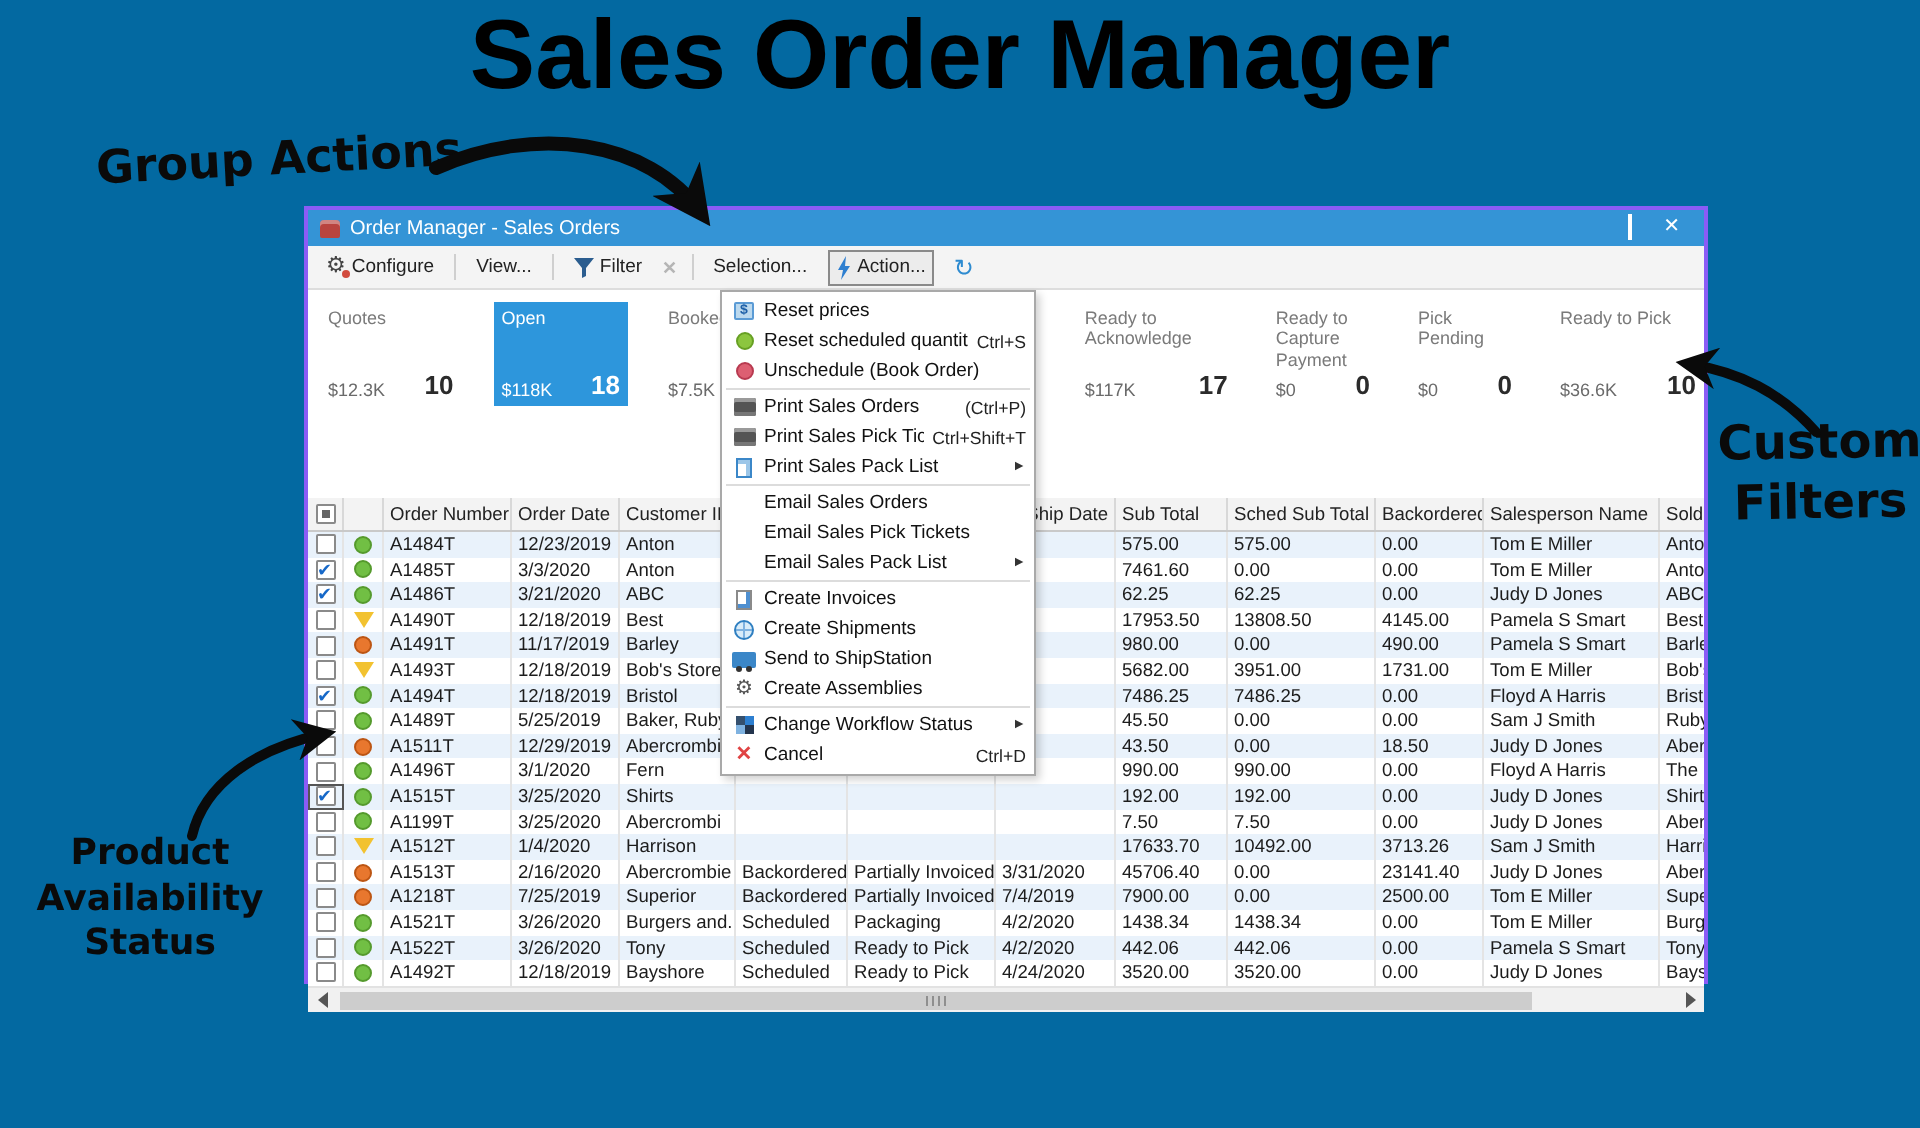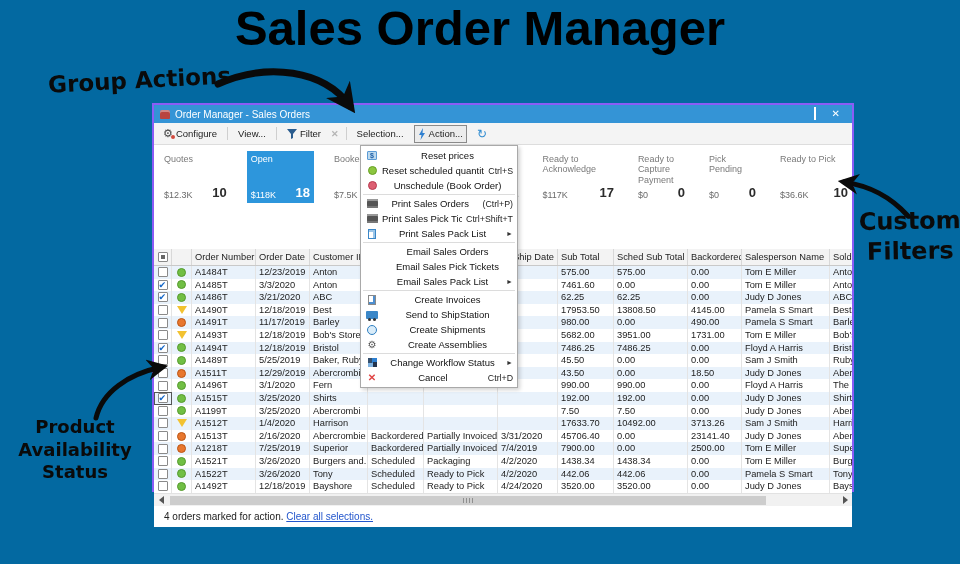--- a/index.html
+++ b/index.html
@@ -83,21 +83,21 @@
   .av-green { width:9px; height:9px; border-radius:50%; background:#71bf44; border:1px solid #559a2d; }
   .av-orange { width:9px; height:9px; border-radius:50%; background:#e8772e; border:1px solid #bc5513; }
   .av-yellow { width:0; height:0; border-left:5px solid transparent; border-right:5px solid transparent;
     border-top:8px solid #f2c230; }
 
   
   .menu { position:absolute; left:206px; top:40px; width:158px; background:#fff;
     border:1px solid #a9a9a9; box-shadow:2px 2px 4px rgba(0,0,0,.18); z-index:40; padding:2px 0; }
   .menu-item { display:flex; align-items:center; height:15px; padding:0 4px 0 4px; font-size:9.5px; color:#111; }
   .mi-icon { width:14px; display:flex; justify-content:center; align-items:center; margin-right:3px; flex:0 0 auto; }
-  .mi-label { flex:1; white-space:nowrap; overflow:hidden;text-align:center; }
+  .mi-label { flex:1; white-space:nowrap; overflow:hidden; }
   .mi-short { font-size:8.8px; color:#222; margin-left:4px; white-space:nowrap; }
   .mi-sub { font-size:7px; color:#333; margin-left:3px; }
   .menu-sep { height:1px; background:#dcdcdc; margin:1px 2px; }
   .ic { display:inline-block; }
   .ic-price-tag { width:10px; height:9px; background:#bcd9ee; border:1px solid #5b9bd5; border-radius:1px;
     font-size:7px; color:#1d5fa7; text-align:center; line-height:8px; font-weight:700; }
   .ic-green-dot { width:9px; height:9px; border-radius:50%; background:#8cc63f; border:1px solid #67a024; }
   .ic-red-dot { width:9px; height:9px; border-radius:50%; background:#dd5f72; border:1px solid #b83a50; }
   .ic-printer { width:11px; height:9px; background:#555; border-radius:1px;
     box-shadow:inset 0 2px 0 #9a9a9a, inset 0 -2px 0 #777; }
@@ -607,24 +607,20 @@
     <div class="hscroll">
       <span class="sb-arrow sb-left">
           <span class="tri-l"></span>
         </span>
       <span class="sb-thumb"></span>
       <span class="sb-arrow sb-right">
           <span class="tri-r"></span>
         </span>
     </div>
 
-    <div class="statusbar">
-      <span>4 orders marked for action.</span>
-      <span class="status-link">Clear all selections.</span>
-    </div>
 
     <div class="menu">
         <div class="menu-item">
           <span class="mi-icon">
             <span class="ic ic-price-tag">$</span>
           </span>
           <span class="mi-label">Reset prices</span>
         </div>
         <div class="menu-item">
           <span class="mi-icon">
@@ -677,29 +673,29 @@
         </div>
         <div class="menu-sep"></div>
         <div class="menu-item">
           <span class="mi-icon">
             <span class="ic ic-doc-invoice"></span>
           </span>
           <span class="mi-label">Create Invoices</span>
         </div>
         <div class="menu-item">
           <span class="mi-icon">
+            <span class="ic ic-globe"></span>
+          </span>
+          <span class="mi-label">Create Shipments</span>
+        </div>
+        <div class="menu-item">
+          <span class="mi-icon">
             <span class="ic ic-truck"></span>
           </span>
           <span class="mi-label">Send to ShipStation</span>
-        </div>
-        <div class="menu-item">
-          <span class="mi-icon">
-            <span class="ic ic-globe"></span>
-          </span>
-          <span class="mi-label">Create Shipments</span>
         </div>
         <div class="menu-item">
           <span class="mi-icon">
             <span class="ic ic-gears">⚙</span>
           </span>
           <span class="mi-label">Create Assemblies</span>
         </div>
         <div class="menu-sep"></div>
         <div class="menu-item">
           <span class="mi-icon">

